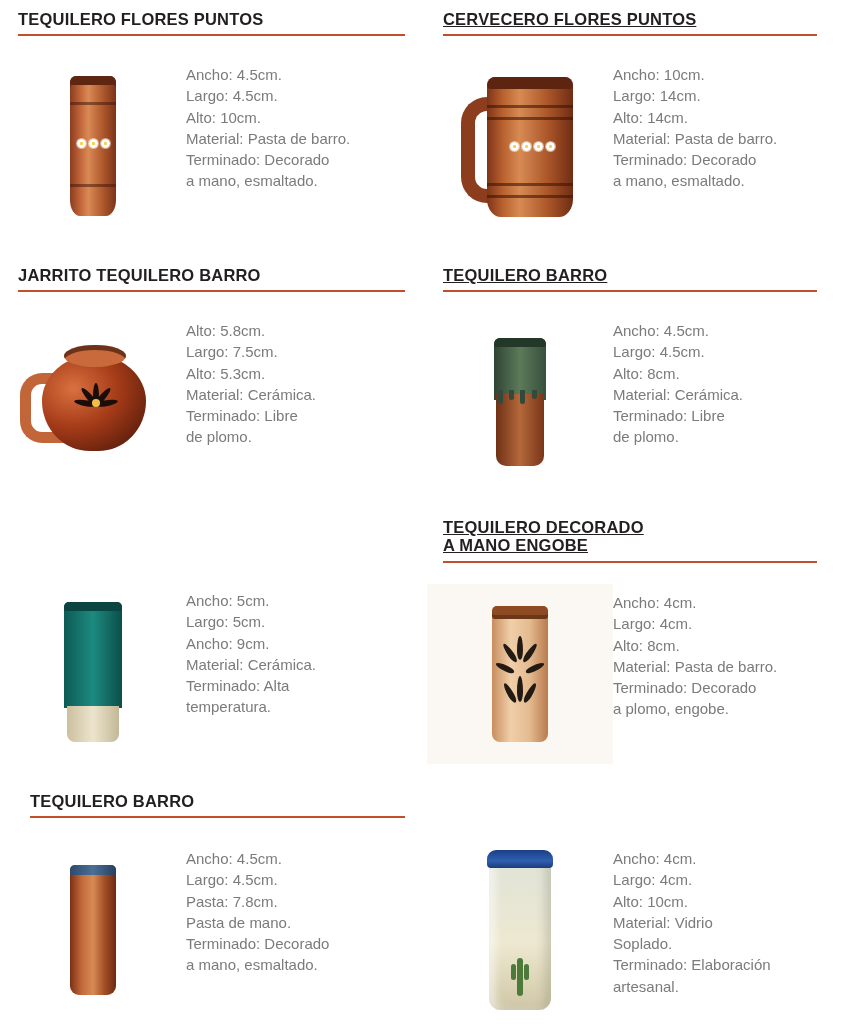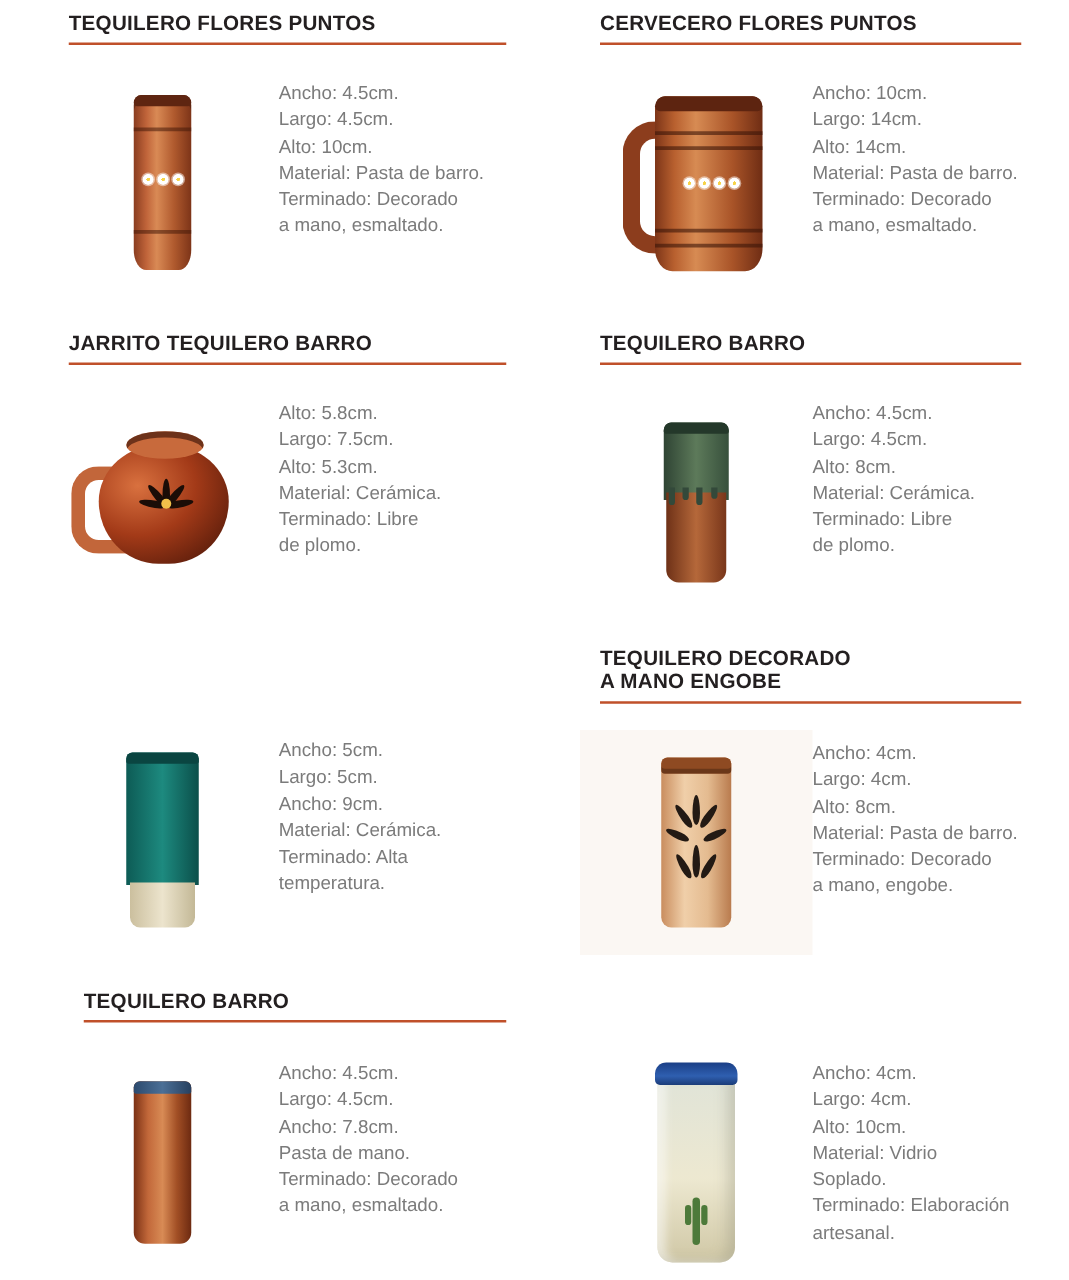--- a/index.html
+++ b/index.html
@@ -21,40 +21,39 @@
     grid-auto-rows: 256px;
   }
   .card {
     position: relative;
     box-sizing: border-box;
     padding: 0;
   }
   .card-inner {
     position: relative;
     height: 100%;
-    margin-left: 37px;
   }
   .card-title {
     font-size: 16.5px;
     font-weight: bold;
     letter-spacing: 0.2px;
     color: #231f20;
     line-height: 1.12;
     text-transform: uppercase;
     padding: 0;
     margin: 0;
   }
   .title-wrap {
     position: absolute;
     top: 10px;
     left: 0;
     right: 18px;
   }
   .col-left .title-wrap { left: 18px; right: 22px; }
-  .col-right .title-wrap { left: 16px; right: 38px; }
+  .col-right .title-wrap { left: 16px; right: 38px; text-decoration: underline; }
   .rule {
     height: 2px;
     background: #c0502a;
     margin-top: 6px;
     width: 100%;
   }
   .body-row {
     position: absolute;
     top: 56px;
     left: 0;
@@ -427,21 +426,21 @@
               <span class="p" style="left:25px; top:46px; width:6px; height:22px; transform:rotate(30deg);"></span>
             </div>
           </div>
         </div>
         <div class="specs">
           <div>Ancho: 4cm.</div>
           <div>Largo: 4cm.</div>
           <div>Alto: 8cm.</div>
           <div>Material: Pasta de barro.</div>
           <div>Terminado: Decorado</div>
-          <div>a mano, engobe.</div>
+          <div>a plomo, engobe.</div>
         </div>
       </div>
     </div>
   </div>
 
   <div class="card col-left">
     <div class="card-inner">
       <div class="title-wrap" style="top:24px; left:30px;">
         <div class="card-title">TEQUILERO BARRO</div>
         <div class="rule"></div>
@@ -449,21 +448,21 @@
       <div class="body-row" style="top:72px;">
         <div class="img-cell">
           <div class="vessel teq5">
             <div class="bodyp"></div>
             <div class="rim"></div>
           </div>
         </div>
         <div class="specs">
           <div>Ancho: 4.5cm.</div>
           <div>Largo: 4.5cm.</div>
-          <div>Ancho: 7.8cm.</div>
+          <div>Pasta: 7.8cm.</div>
           <div>Pasta de mano.</div>
           <div>Terminado: Decorado</div>
           <div>a mano, esmaltado.</div>
         </div>
       </div>
     </div>
   </div>
 
   <div class="card col-right">
     <div class="card-inner">

